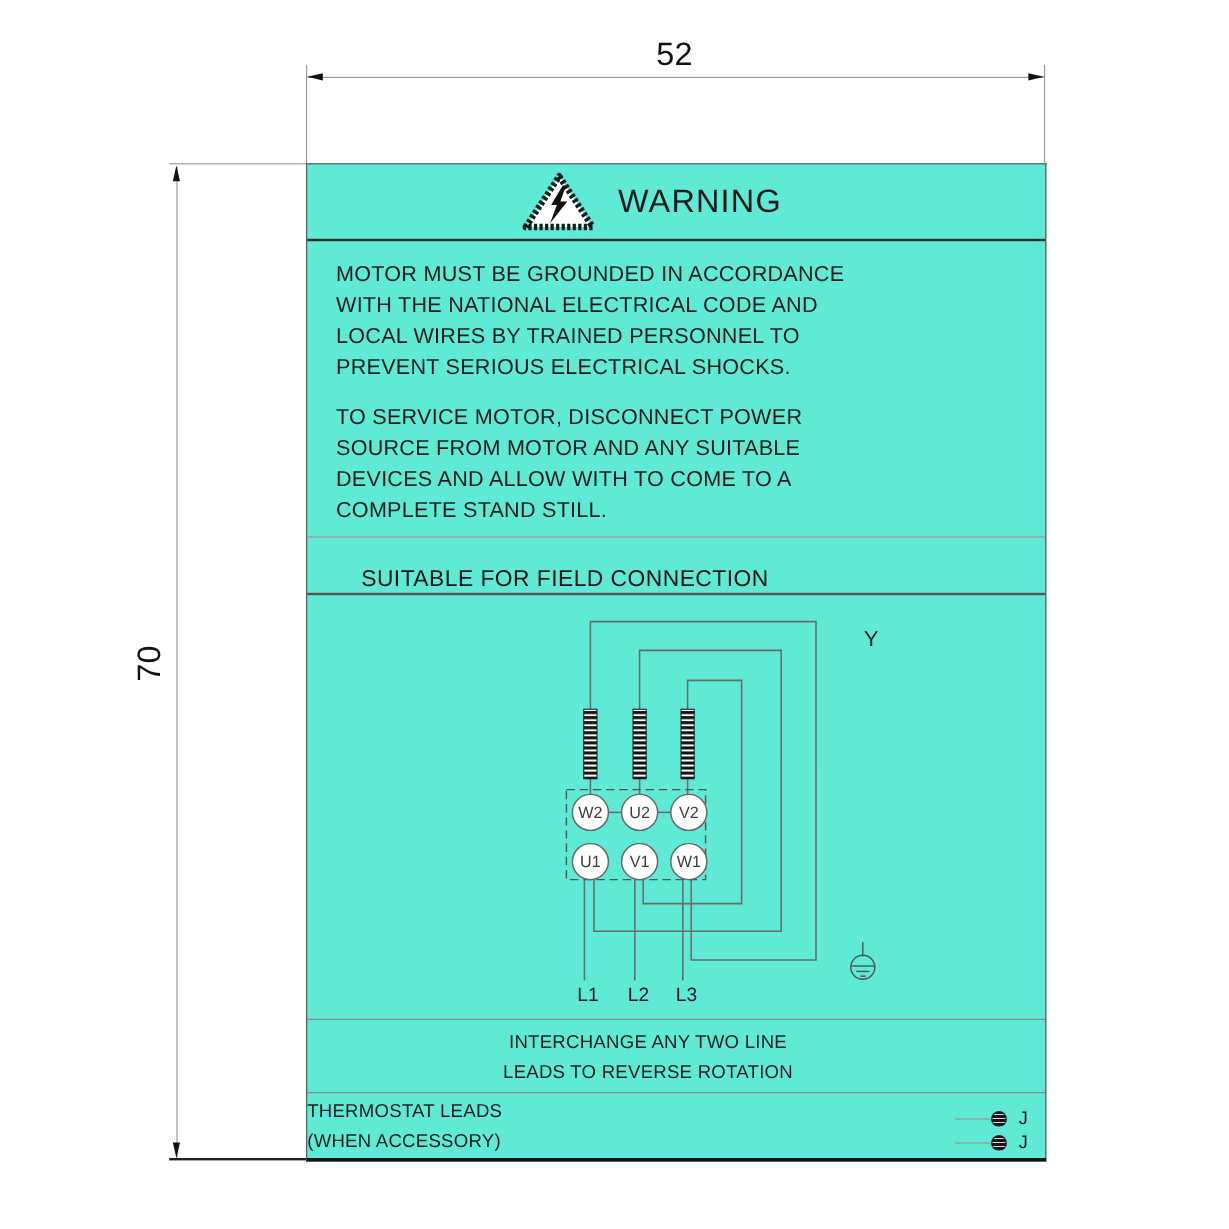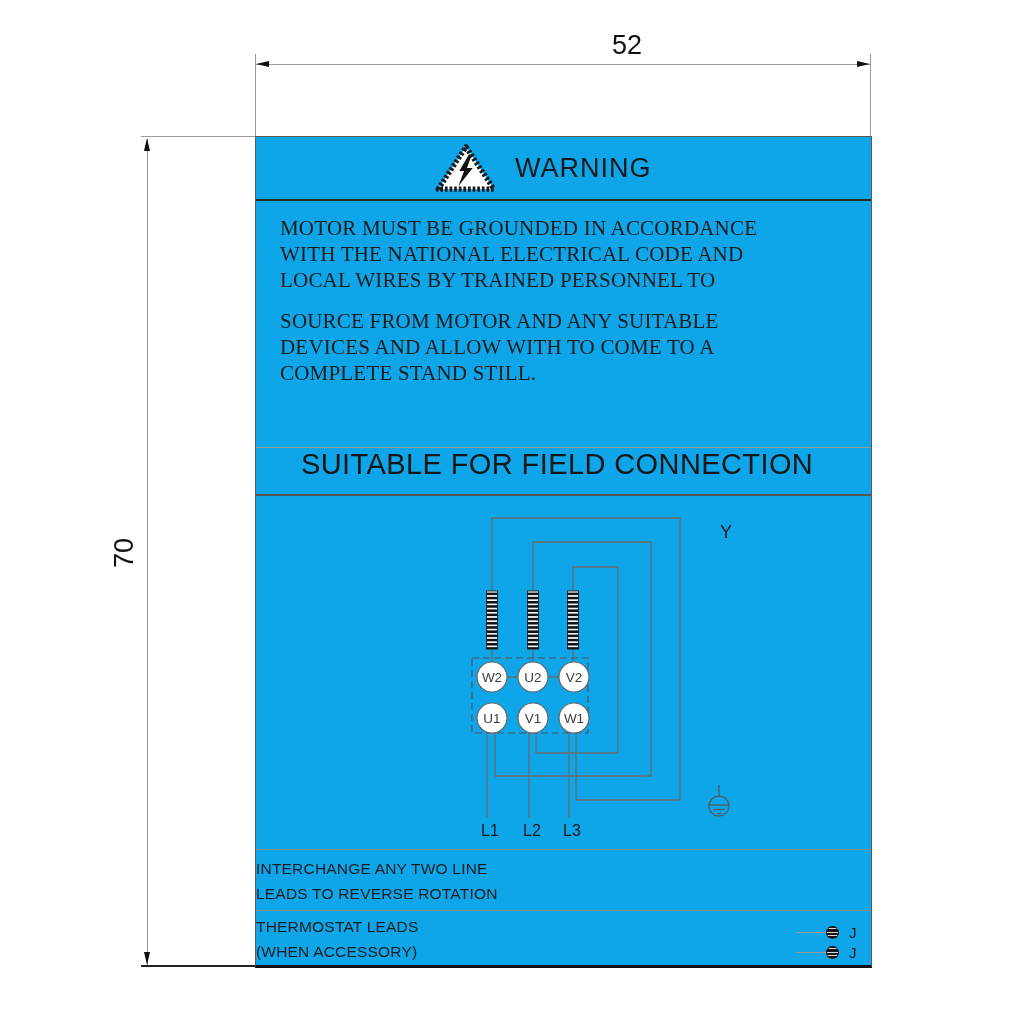--- a/index.html
+++ b/index.html
@@ -1,47 +1,47 @@
 <!DOCTYPE html>
 <html><head>
 <meta charset="utf-8">
 <style>
   html,body { margin:0; padding:0; }
   .canvas {
     position:relative; width:1024px; height:1024px; background:#ffffff;
     font-family:"Liberation Sans", sans-serif; color:#1a1a1a; overflow:hidden;
   }
   
-  .dim-label { position:absolute; font-size:27px; color:#111; text-align:right; }
+  .dim-label { position:absolute; font-size:27px; color:#111; text-align:center; }
   .dim-w { left:482px; top:30px; width:160px; }
   .dim-h { left:96px; top:525px; width:56px; height:56px; display:flex; align-items:center; justify-content:center; transform:rotate(-90deg); }
   .dimline-h { position:absolute; left:256px; top:64px; width:614px; height:0; border-top:1px solid #9a9a9a; }
   .dimline-v { position:absolute; left:147px; top:139px; width:0; height:827px; border-left:1px solid #9a9a9a; }
   .ext { position:absolute; background:none; }
   .ext-v { width:0; border-left:1px solid #9a9a9a; }
   .ext-h { height:0; border-top:1px solid #9a9a9a; }
   .arr { position:absolute; width:0; height:0; }
   .arr-l { border-top:3.5px solid transparent; border-bottom:3.5px solid transparent; border-right:13px solid #111; }
   .arr-r { border-top:3.5px solid transparent; border-bottom:3.5px solid transparent; border-left:13px solid #111; }
   .arr-u { border-left:3.5px solid transparent; border-right:3.5px solid transparent; border-bottom:13px solid #111; }
   .arr-d { border-left:3.5px solid transparent; border-right:3.5px solid transparent; border-top:13px solid #111; }
   
   .label-box {
     position:absolute; left:255px; top:136px; width:617px; height:832px;
-    box-sizing:border-box; border:1px solid #5a5a5a; border-bottom:3px solid #101010; background:#0ea5e9;
+    box-sizing:border-box; border:1px solid #5a5a5a; border-bottom:3px solid #101010; background:#5eead4;
   }
   .sec { position:absolute; left:0; width:615px; box-sizing:border-box; }
   .band-warning { top:0; height:64px; border-bottom:2px solid #2a2a2a; display:flex; align-items:center; padding-left:178px; }
   .warning-title { font-size:27px; letter-spacing:1px; margin-left:17px; color:#1a1a1a; }
-  .body-text { top:66px; height:244px; padding:12px 0 0 24px; font-size:21px; line-height:26px; letter-spacing:0.2px; color:#1c1c1c;font-family:Liberation Serif, serif; }
+  .body-text { top:66px; height:244px; padding:12px 0 0 24px; font-size:18px; line-height:26px; letter-spacing:0.2px; color:#1c1c1c; }
   .para2 { margin-top:15px; }
   .band-suitable { top:310px; height:49px; border-top:1px solid #9a9a9a; border-bottom:2px solid #555;
-    display:flex; align-items:flex-start; padding-left:45px; font-size:29px; letter-spacing:0.4px; color:#161616; }
+    display:flex; align-items:flex-end; padding-left:45px; font-size:19px; letter-spacing:0.4px; color:#161616; }
   .diagram { top:359px; height:353px; }
-  .sec-interchange { top:712px; height:61px; border-top:1px solid #8a8a8a; padding:6px 47px 0 0;
+  .sec-interchange { top:712px; height:61px; border-top:1px solid #8a8a8a; text-align:center; padding:6px 47px 0 0;
     font-size:15.5px; line-height:25px; letter-spacing:0.2px; color:#1c1c1c; }
   .sec-thermostat { top:773px; height:56px; border-top:1px solid #8a8a8a; }
   .thermo-text { text-align:left; padding:3px 23px 0 0; font-size:15.5px; line-height:25px; letter-spacing:0.2px; color:#1c1c1c; }
   .lead { position:absolute; left:540px; height:14px; display:flex; align-items:center; }
   .lead-line { width:30px; height:0; border-top:1.4px solid #999; }
   .lead-dot { width:13px; height:13px; border-radius:50%;
     background:repeating-linear-gradient(to bottom, #141414 0 2.2px, #d8d8d8 2.2px 3.4px); box-shadow:0 0 0 1px #222 inset; }
   .lead-j { margin-left:10px; font-size:15px; color:#1a1a1a; }
   svg text { font-family:"Liberation Sans", sans-serif; }
 </style>
@@ -72,22 +72,24 @@
         <polygon points="36,12 26,29 31,29 25,45 40,26 34,26 39,12" fill="#111"></polygon>
       </svg>
       <span class="warning-title">WARNING</span>
     </div>
 
     <div class="sec body-text">
       <div class="para">
         <div>MOTOR MUST BE GROUNDED IN ACCORDANCE</div>
         <div>WITH THE NATIONAL ELECTRICAL CODE AND</div>
         <div>LOCAL WIRES BY TRAINED PERSONNEL TO</div>
+        <div>PREVENT SERIOUS ELECTRICAL SHOCKS.</div>
       </div>
       <div class="para para2">
+        <div>TO SERVICE MOTOR, DISCONNECT POWER</div>
         <div>SOURCE FROM MOTOR AND ANY SUITABLE</div>
         <div>DEVICES AND ALLOW WITH TO COME TO A</div>
         <div>COMPLETE STAND STILL.</div>
       </div>
     </div>
 
     <div class="sec band-suitable">
       <span>SUITABLE FOR FIELD CONNECTION</span>
     </div>
 

